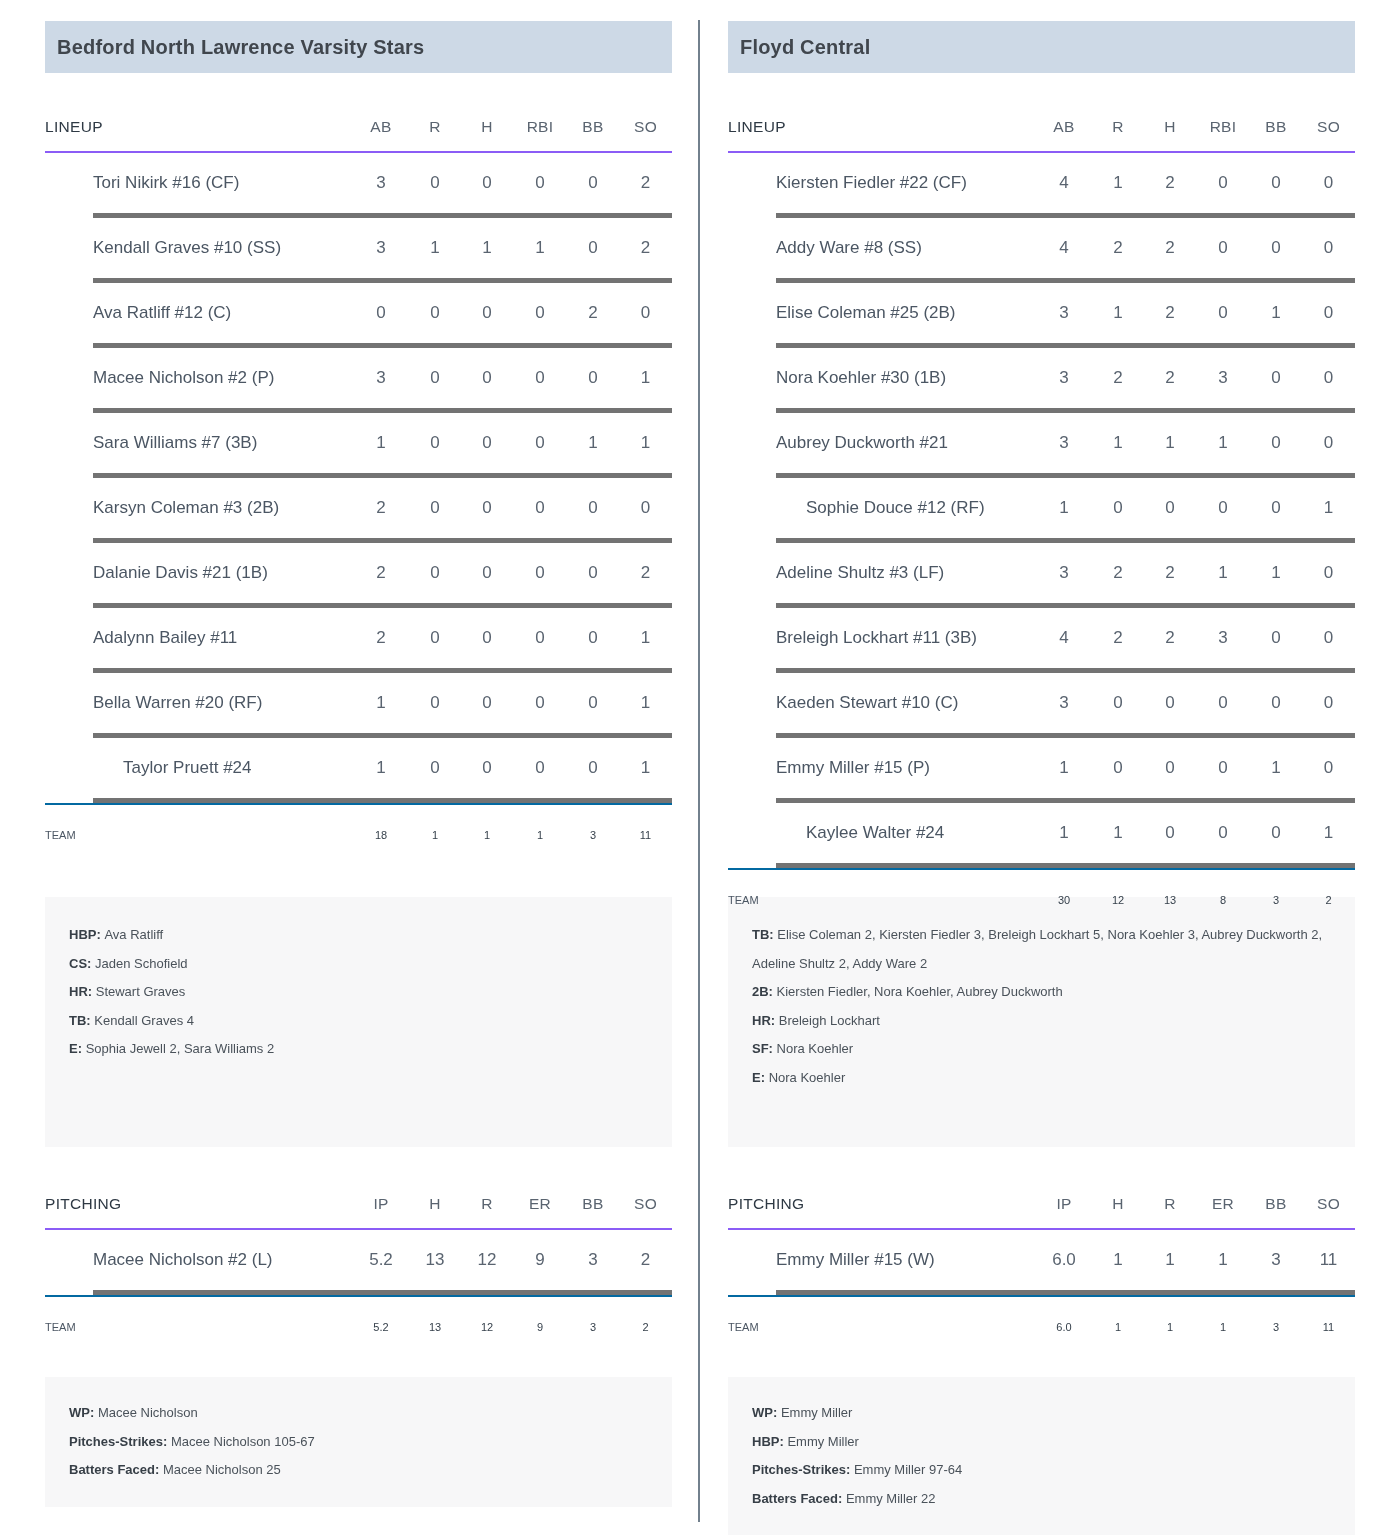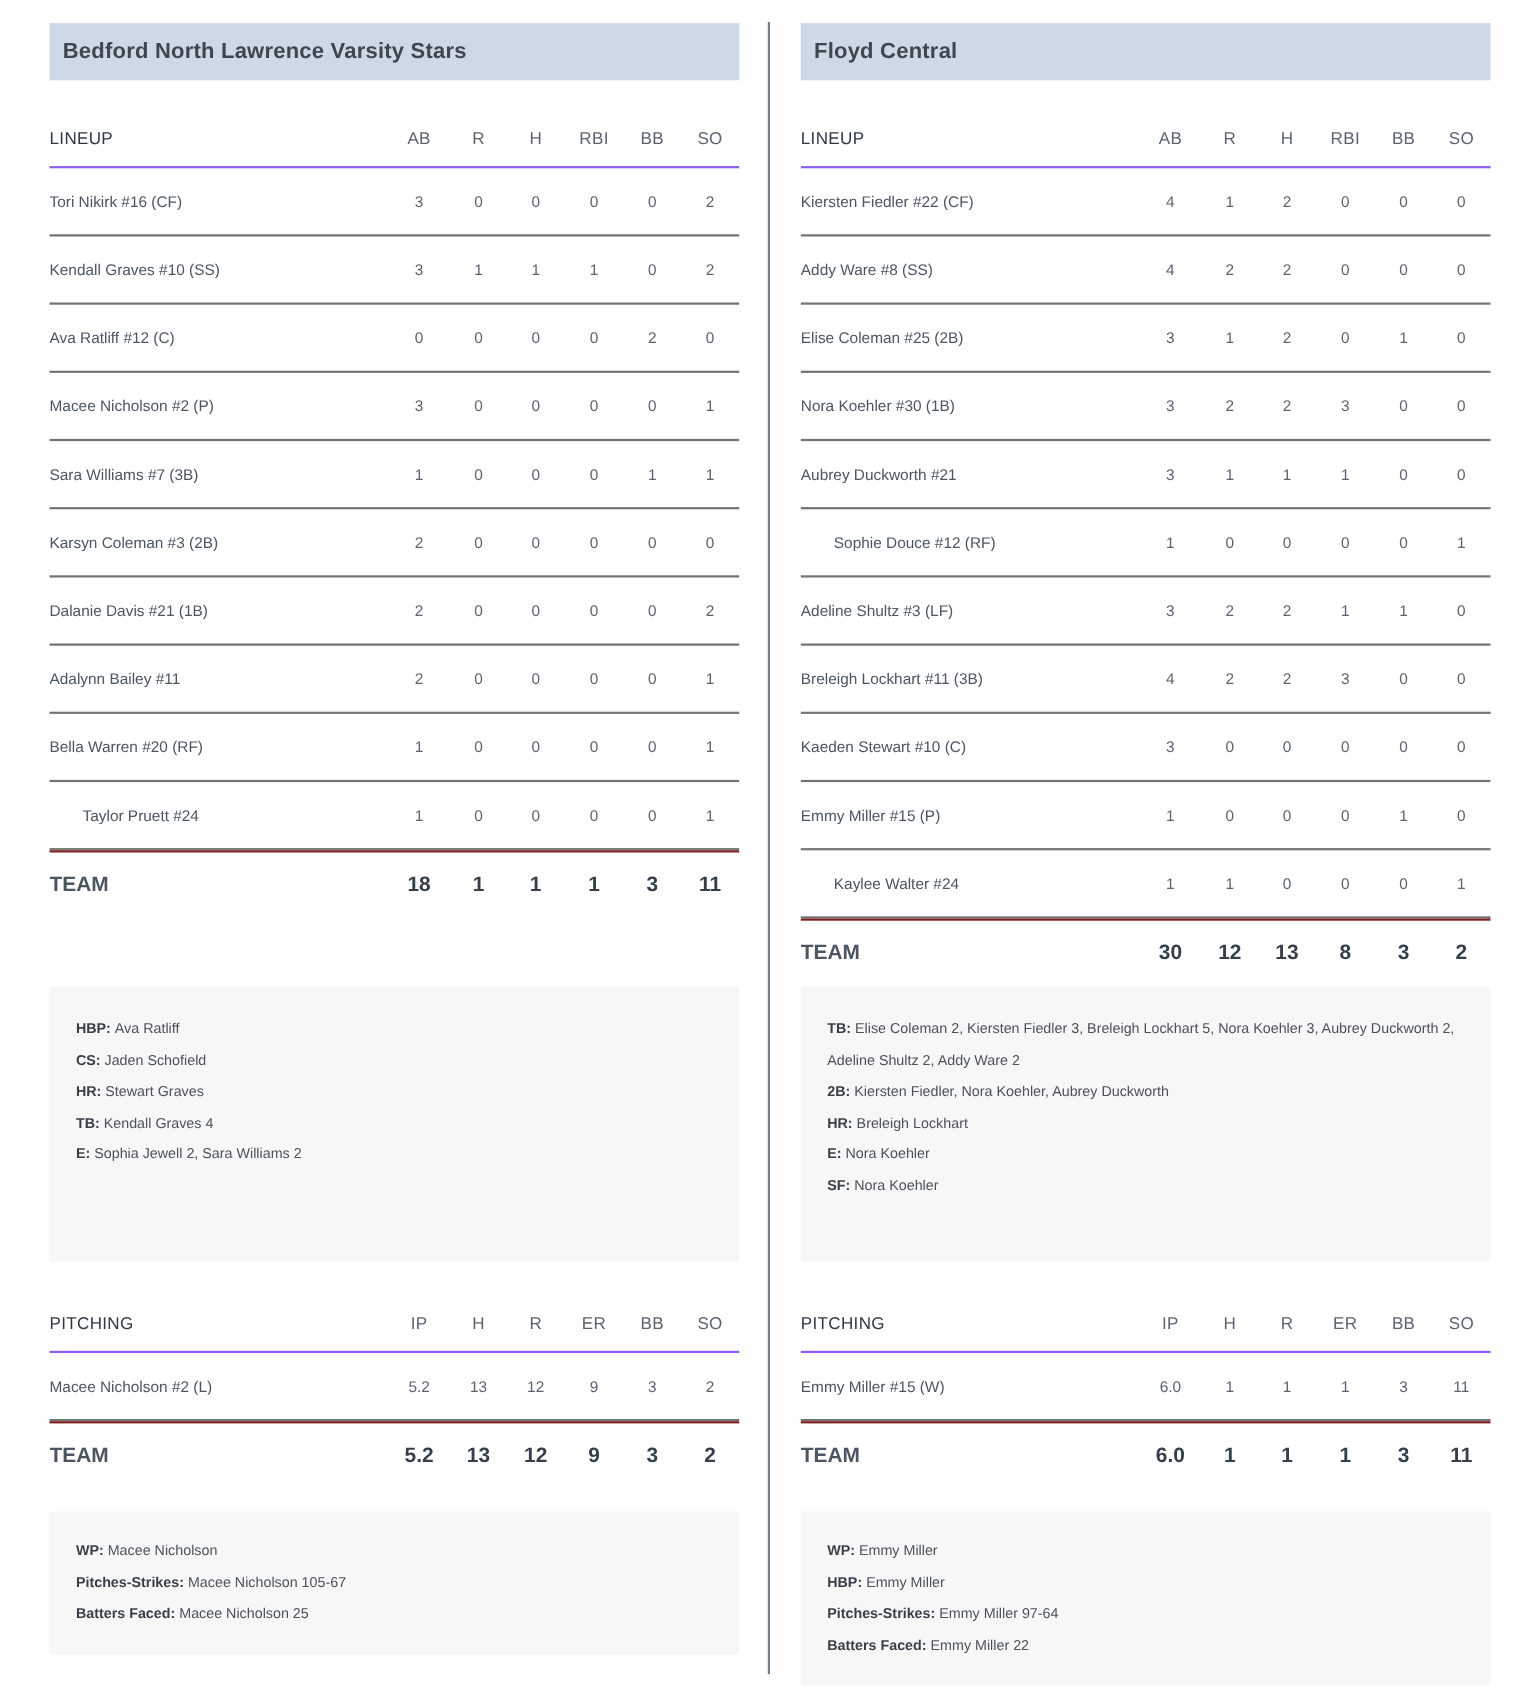--- a/index.html
+++ b/index.html
@@ -53,28 +53,29 @@
   .trow.thead{
     height:48px;
     border-bottom:2px solid #8b5cf6;
     font-weight:normal;
     font-size:15.5px;
     color:#2e3944;
     letter-spacing:.3px;
   }
   .trow.body{
     height:60px;
-    border-bottom:2px solid #737373;
-    font-size:14px;
+    border-bottom:5px solid #737373;
+    font-size:17px;
+    margin-left:48px;
   }
   .trow.team{
     height:60px;
-    border-top:2px solid #7f1d1d;
-    font-weight:bold;
-    font-size:19px;
+    border-top:2px solid #0369a1;
+    font-weight:normal;
+    font-size:11px;
     color:#343f4a;
   }
   .trow.body:last-of-type{border-bottom:none;}
   .cell{overflow:hidden;white-space:nowrap;}
   .cell.stat{text-align:center;color:#5a6470;}
   .trow.team .cell.stat{color:#343f4a;}
   .cell.name{color:#4b5663;}
   .cell.name.indent{padding-left:30px;}
   .cell.label{color:#2e3944;}
   .notes{
@@ -378,22 +379,22 @@
             <div class="cell stat">8</div>
             <div class="cell stat">3</div>
             <div class="cell stat">2</div>
           </div>
         </div>
     </div>
     <aside class="notes batting-notes">
         <div class="note-line"><span class="note-label">TB: </span><span class="note-value">Elise Coleman 2, Kiersten Fiedler 3, Breleigh Lockhart 5, Nora Koehler 3, Aubrey Duckworth 2, Adeline Shultz 2, Addy Ware 2</span></div>
         <div class="note-line"><span class="note-label">2B: </span><span class="note-value">Kiersten Fiedler, Nora Koehler, Aubrey Duckworth</span></div>
         <div class="note-line"><span class="note-label">HR: </span><span class="note-value">Breleigh Lockhart</span></div>
+        <div class="note-line"><span class="note-label">SF: </span><span class="note-value">Nora Koehler</span></div>
         <div class="note-line"><span class="note-label">E: </span><span class="note-value">Nora Koehler</span></div>
-        <div class="note-line"><span class="note-label">SF: </span><span class="note-value">Nora Koehler</span></div>
       </aside>
     <div class="tbl pitching-tbl">
         <div class="trow thead">
           <div class="cell label">PITCHING</div>
           <div class="cell stat">IP</div>
           <div class="cell stat">H</div>
           <div class="cell stat">R</div>
           <div class="cell stat">ER</div>
           <div class="cell stat">BB</div>
           <div class="cell stat">SO</div>

